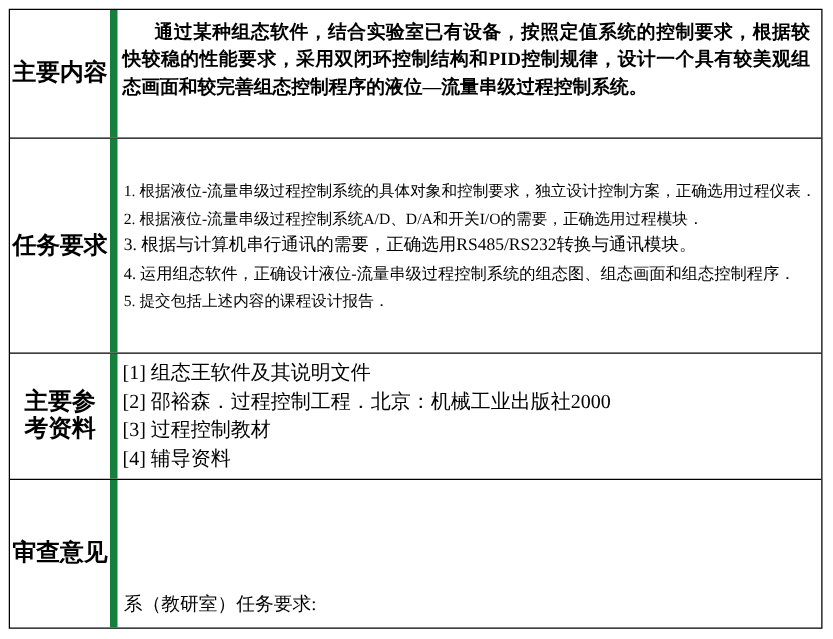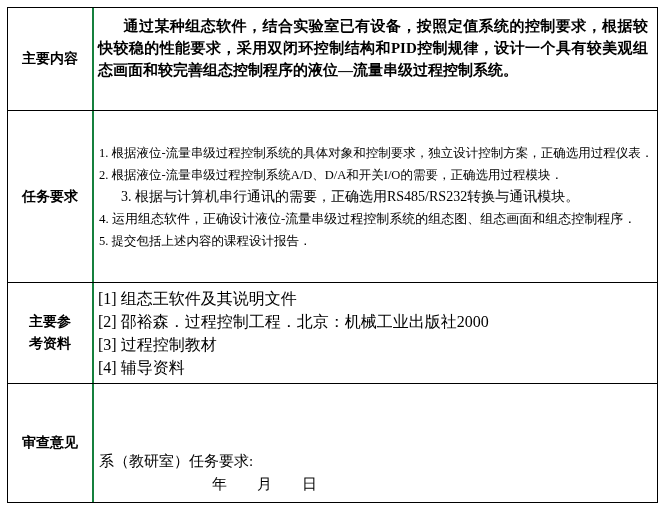--- a/index.html
+++ b/index.html
@@ -24,27 +24,27 @@
     display: flex;
     border-bottom: 1px solid #000000;
   }
   .row:last-child { border-bottom: none; flex: 1; }
   .r1 { height: 103px; }
   .r2 { height: 172px; }
   .r3 { height: 101px; }
 
   .hcell {
     width: 86px;
-    border-right: 2px solid #15803d;
+    border-right: 6px solid #15803d;
     display: flex;
     align-items: center;
     justify-content: center;
     text-align: center;
     font-weight: bold;
-    font-size: 14px;
+    font-size: 19px;
     line-height: 22px;
     white-space: pre-line;
     flex-shrink: 0;
   }
   .ccell { flex: 1; min-width: 0; }
 
   
   .para {
     padding: 7px 9px 0 4px;
     font-size: 15px;
@@ -59,21 +59,21 @@
     display: flex;
     flex-direction: column;
     justify-content: center;
     padding-left: 5px;
   }
   .task-line {
     font-size: 12.5px;
     line-height: 22px;
     white-space: nowrap;
   }
-  .task-line:nth-child(3) { font-size: 14px; margin-left: 22px; }
+  .task-line:nth-child(3) { font-size: 14px; }
   .task-line:nth-child(4) { font-size: 13px; }
 
   
   .refs {
     display: flex;
     flex-direction: column;
     justify-content: center;
     padding-left: 4px;
   }
   .ref-line {
@@ -127,17 +127,16 @@
       <div class="ref-line">[2] 邵裕森．过程控制工程．北京：机械工业出版社2000</div>
       <div class="ref-line">[3] 过程控制教材</div>
       <div class="ref-line">[4] 辅导资料</div>
     </div>
   </div>
 
   <div class="row">
     <div class="hcell">审查意见</div>
     <div class="ccell review">
       <div class="sig-line">系（教研室）任务要求:</div>
-      <div class="date-line">年　　月　　日</div>
     </div>
   </div>
 
 </div>
 
 </body></html>

